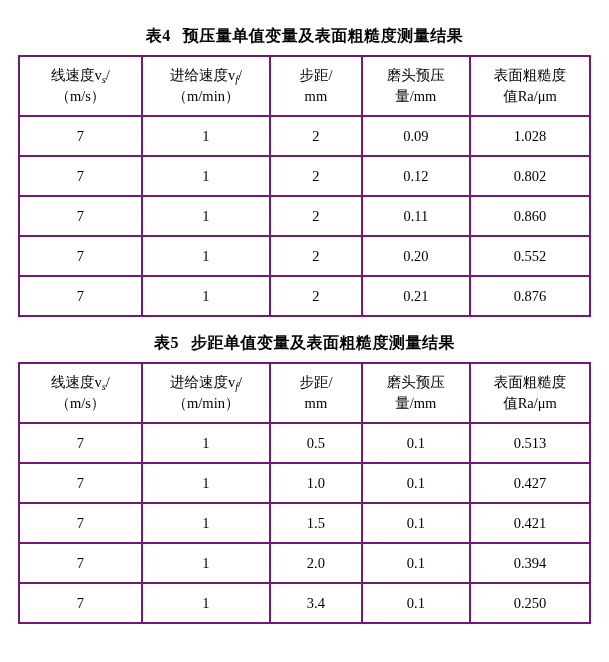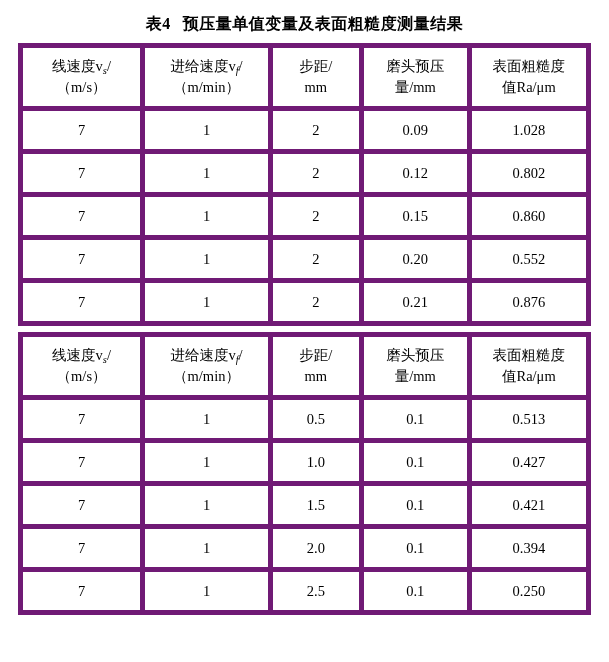--- a/index.html
+++ b/index.html
@@ -11,21 +11,21 @@
     width: 609px;
     height: 662px;
     font-family: "Liberation Serif", "DejaVu Serif", serif;
     color: #000000;
     overflow: hidden;
   }
   .page {
     width: 609px;
     height: 662px;
     box-sizing: border-box;
-    padding: 4px 18px;
+    padding: 16px 18px;
   }
   .table-block {
     margin-bottom: 6px;
   }
   .table-caption {
     text-align: center;
     font-size: 16px;
     font-weight: bold;
     letter-spacing: 0.5px;
     padding: 10px 0 8px 0;
@@ -34,21 +34,21 @@
   .table-caption .cap-num {
     margin-right: 12px;
   }
   table.data-table {
     width: 100%;
     border-collapse: collapse;
     table-layout: fixed;
   }
   table.data-table th,
   table.data-table td {
-    border: 5px solid #701a75;
+    border: 2px solid #701a75;
     text-align: center;
     vertical-align: middle;
     font-size: 14.5px;
     font-weight: normal;
   }
   table.data-table thead th {
     height: 54px;
     line-height: 1.45;
     padding: 2px 2px;
   }
@@ -125,21 +125,21 @@
           <td>7</td>
           <td>1</td>
           <td>2</td>
           <td>0.12</td>
           <td>0.802</td>
         </tr>
         <tr>
           <td>7</td>
           <td>1</td>
           <td>2</td>
-          <td>0.15</td>
+          <td>0.11</td>
           <td>0.860</td>
         </tr>
         <tr>
           <td>7</td>
           <td>1</td>
           <td>2</td>
           <td>0.20</td>
           <td>0.552</td>
         </tr>
         <tr>
@@ -147,20 +147,23 @@
           <td>1</td>
           <td>2</td>
           <td>0.21</td>
           <td>0.876</td>
         </tr>
       </tbody>
     </table>
   </div>
 
   <div class="table-block">
+    <div class="table-caption">
+      <span class="cap-num">表5</span><span>步距单值变量及表面粗糙度测量结果</span>
+    </div>
     <table class="data-table">
       <colgroup>
         <col class="c1">
           <col class="c2">
           <col class="c3">
           <col class="c4">
           <col class="c5">
       </colgroup>
       <thead>
         <tr>
@@ -211,21 +214,21 @@
         <tr>
           <td>7</td>
           <td>1</td>
           <td>2.0</td>
           <td>0.1</td>
           <td>0.394</td>
         </tr>
         <tr>
           <td>7</td>
           <td>1</td>
-          <td>2.5</td>
+          <td>3.4</td>
           <td>0.1</td>
           <td>0.250</td>
         </tr>
       </tbody>
     </table>
   </div>
 
 </div>
 
 </body></html>

